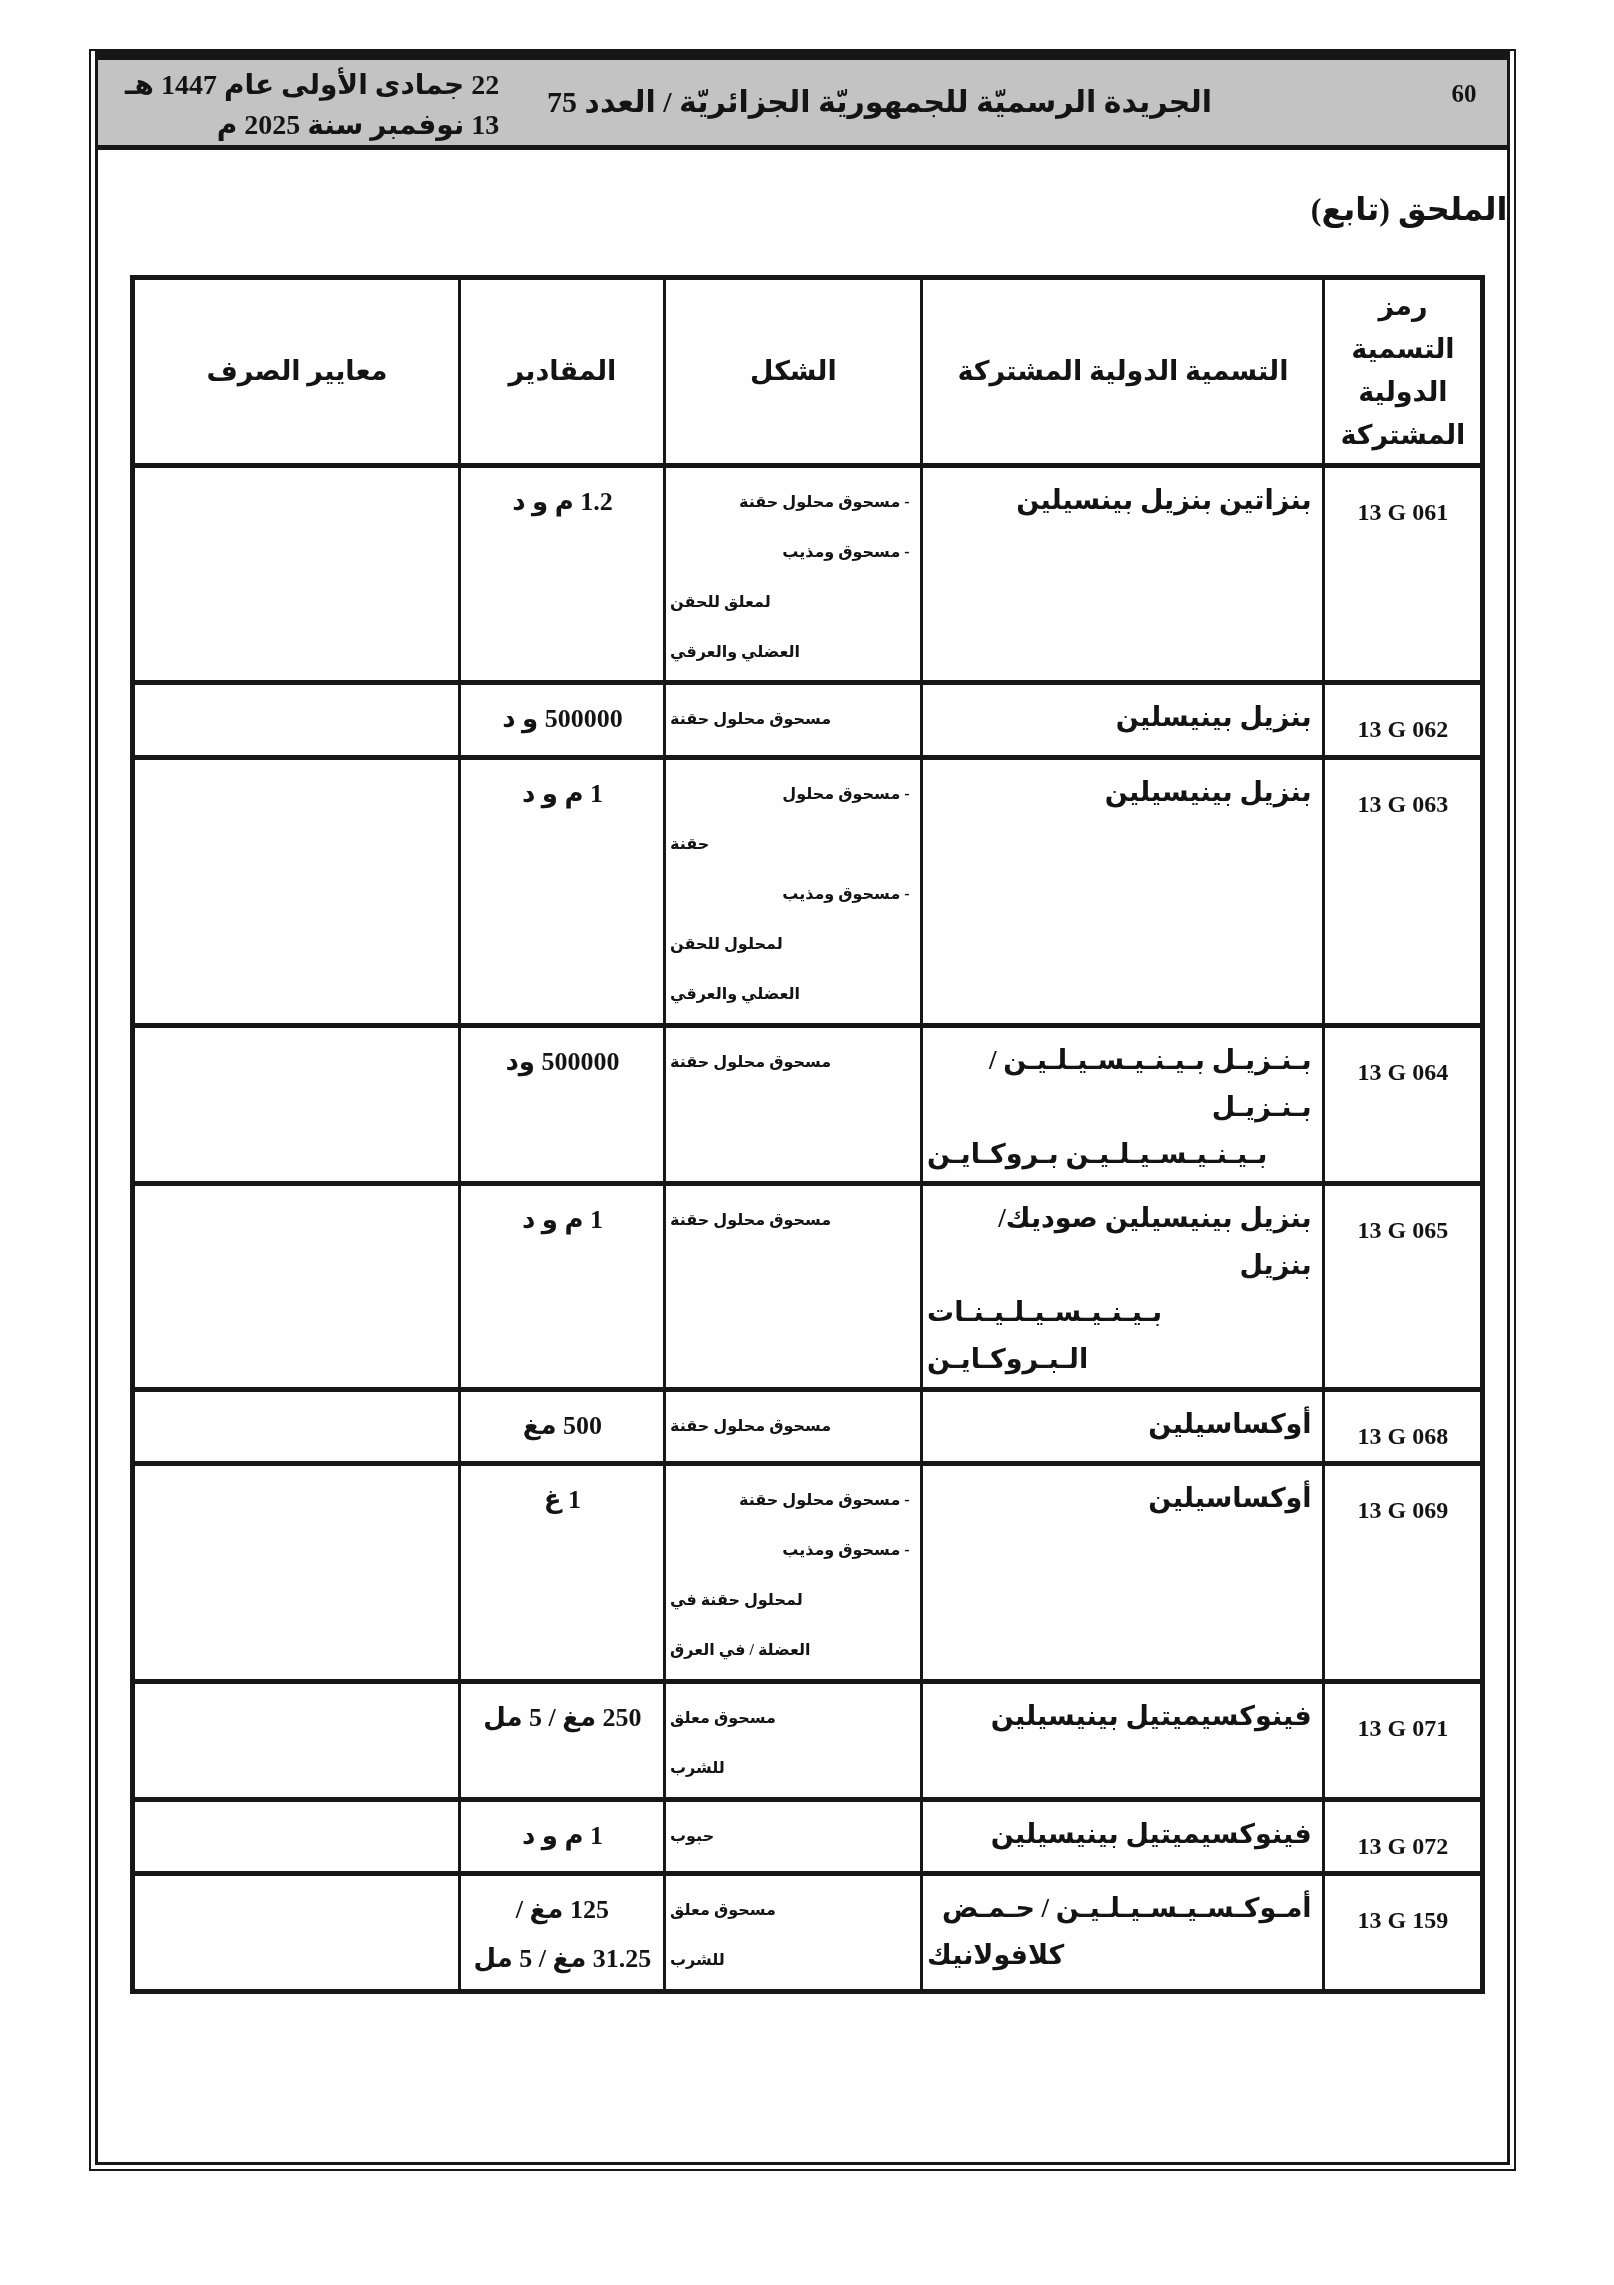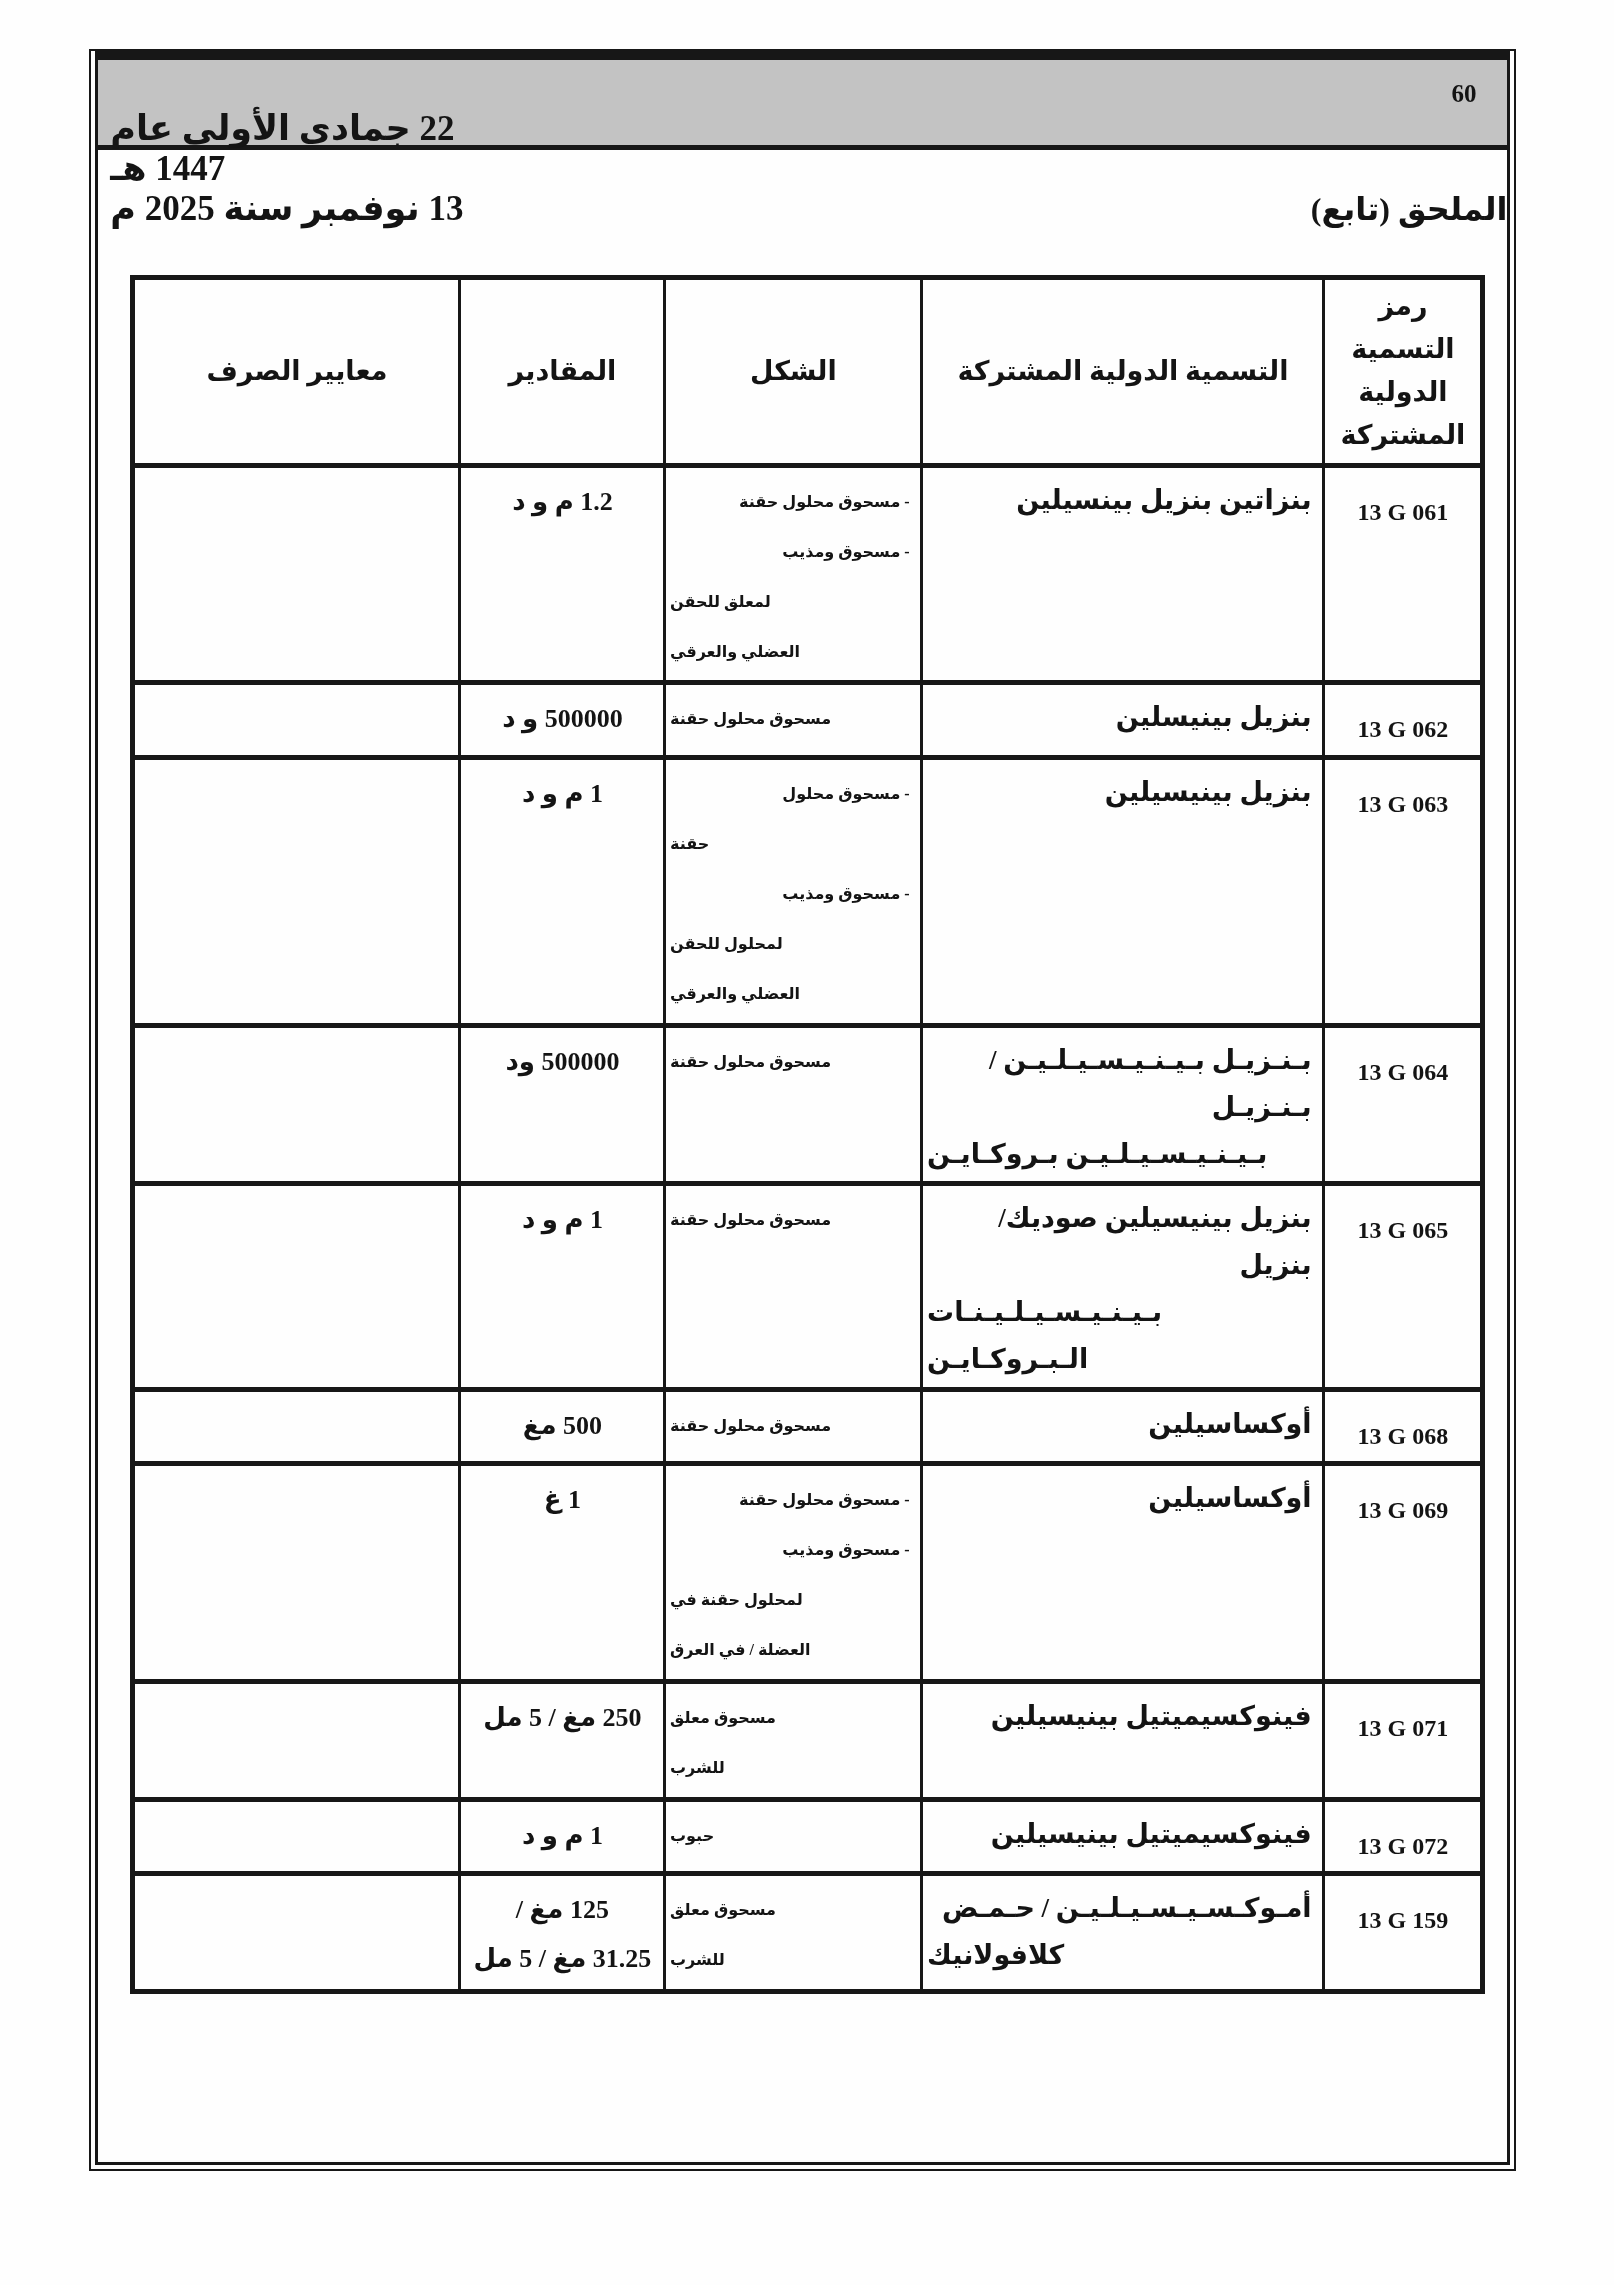--- a/index.html
+++ b/index.html
@@ -38,24 +38,23 @@
     position:absolute; top:20px; right:31px;
     font-size:25px; font-weight:bold;
   }
   .journal-title {
     position:absolute; top:23.5px; left:154px; right:0;
     text-align:center;
     font-size:30px; font-weight:bold;
   }
   .header-dates {
     position:absolute; top:5.4px; left:12.7px; width:389px;
-    text-align:left;
-    font-size:35px; font-weight:bold;
+    text-align:right;
+    font-size:28px; font-weight:bold;
     line-height:40px;
-    margin-top:44px;
   }
   
   .annex-title {
     margin-top:40px;
     font-size:32px; font-weight:bold;
     letter-spacing:0.9px;
   }
   
   table.medicines {
     border-collapse:collapse;
@@ -97,20 +96,21 @@
 </style>
 </head>
 <body>
 
 <div class="page">
   <div class="frame-outer">
     <div class="frame-inner">
 
       <div class="header-bar">
         <div class="page-number">60</div>
+        <div class="journal-title">الجريدة الرسميّة للجمهوريّة الجزائريّة / العدد 75</div>
         <div class="header-dates">
           <div>22 جمادى الأولى عام 1447 هـ</div>
           <div>13 نوفمبر سنة 2025 م</div>
         </div>
       </div>
 
       <div class="annex-title">الملحق (تابع)</div>
 
       <table class="medicines">
         <colgroup>

